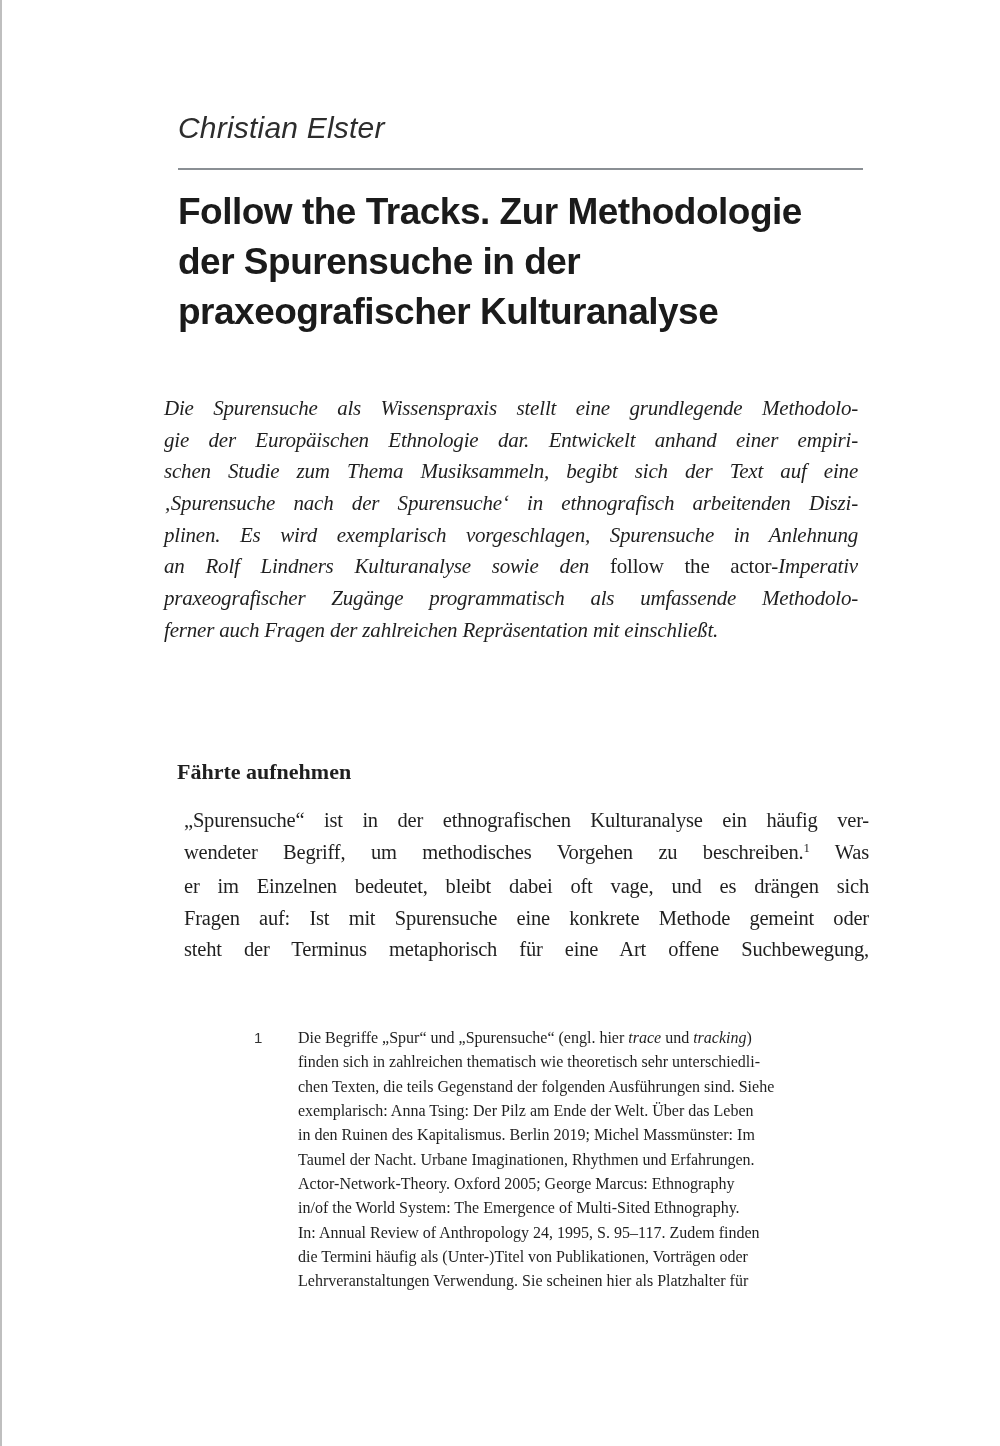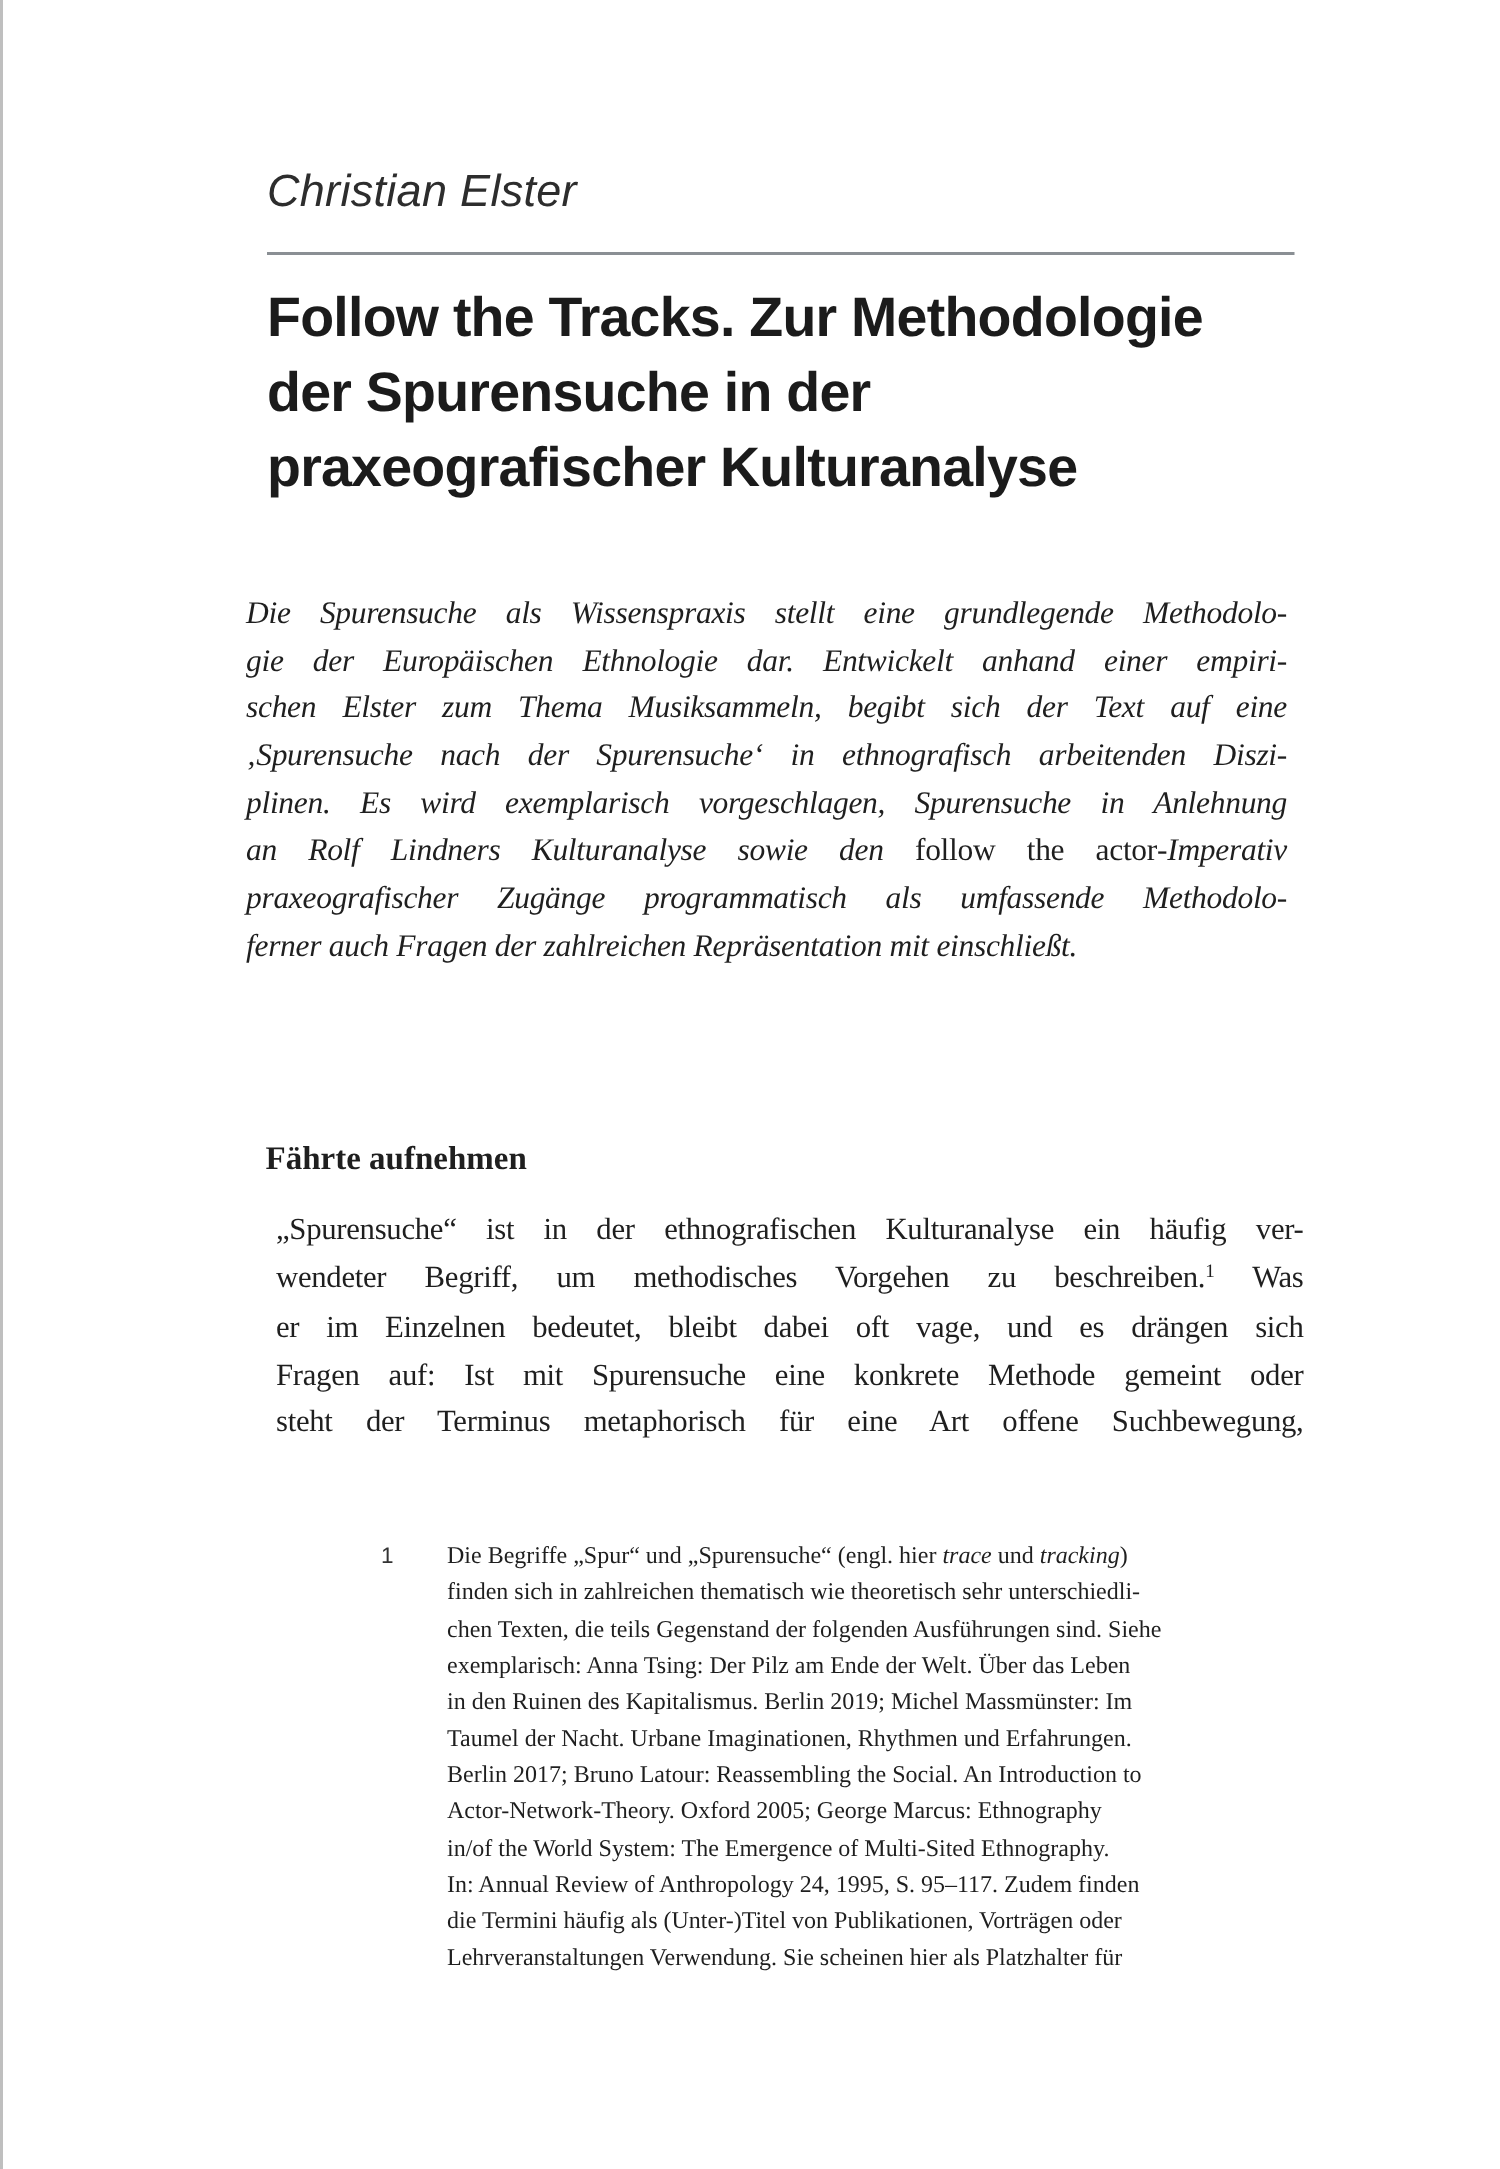--- a/index.html
+++ b/index.html
@@ -79,21 +79,21 @@
 
   <div id="title" class="rag">
       <div class="tline">Follow the Tracks. Zur Methodologie</div>
       <div class="tline">der Spurensuche in der</div>
       <div class="tline">praxeografischer Kulturanalyse</div>
     </div>
 
   <div id="abstract" class="just">
       <div class="tline"><span class="it">Die Spurensuche als Wissenspraxis stellt eine grundlegende Methodolo-</span></div>
       <div class="tline"><span class="it">gie der Europäischen Ethnologie dar. Entwickelt anhand einer empiri-</span></div>
-      <div class="tline"><span class="it">schen Elster zum Thema Musiksammeln, begibt sich der Text auf eine</span></div>
+      <div class="tline"><span class="it">schen Studie zum Thema Musiksammeln, begibt sich der Text auf eine</span></div>
       <div class="tline"><span class="it">‚Spurensuche nach der Spurensuche‘ in ethnografisch arbeitenden Diszi-</span></div>
       <div class="tline"><span class="it">plinen. Es wird exemplarisch vorgeschlagen, Spurensuche in Anlehnung</span></div>
       <div class="tline"><span class="it">an Rolf Lindners Kulturanalyse sowie den </span><span>follow the actor</span><span class="it">-Imperativ</span></div>
       <div class="tline"><span class="it">praxeografischer Zugänge programmatisch als umfassende Methodolo-</span></div>
       <div class="tline last"><span class="it">ferner auch Fragen der zahlreichen Repräsentation mit einschließt.</span></div>
     </div>
 
   <div id="section-heading">Fährte aufnehmen</div>
 
   <div id="body-par" class="just">
@@ -106,21 +106,20 @@
 
   <div id="footnote">
     <div class="fn-num">1</div>
     <div class="fn-text rag">
         <div class="tline"><span>Die Begriffe „Spur“ und „Spurensuche“ (engl. hier </span><span class="it">trace</span><span> und </span><span class="it">tracking</span><span>)</span></div>
         <div class="tline"><span>finden sich in zahlreichen thematisch wie theoretisch sehr unterschiedli-</span></div>
         <div class="tline"><span>chen Texten, die teils Gegenstand der folgenden Ausführungen sind. Siehe</span></div>
         <div class="tline"><span>exemplarisch: Anna Tsing: Der Pilz am Ende der Welt. Über das Leben</span></div>
         <div class="tline"><span>in den Ruinen des Kapitalismus. Berlin 2019; Michel Massmünster: Im</span></div>
         <div class="tline"><span>Taumel der Nacht. Urbane Imaginationen, Rhythmen und Erfahrungen.</span></div>
-        <div class="tline"><span>Berlin 2017; Bruno Latour: Reassembling the Social. An Introduction to</span></div>
         <div class="tline"><span>Actor-Network-Theory. Oxford 2005; George Marcus: Ethnography</span></div>
         <div class="tline"><span>in/of the World System: The Emergence of Multi-Sited Ethnography.</span></div>
         <div class="tline"><span>In: Annual Review of Anthropology 24, 1995, S. 95–117. Zudem finden</span></div>
         <div class="tline"><span>die Termini häufig als (Unter-)Titel von Publikationen, Vorträgen oder</span></div>
         <div class="tline"><span>Lehrveranstaltungen Verwendung. Sie scheinen hier als Platzhalter für</span></div>
       </div>
   </div>
 
 </div>
 

